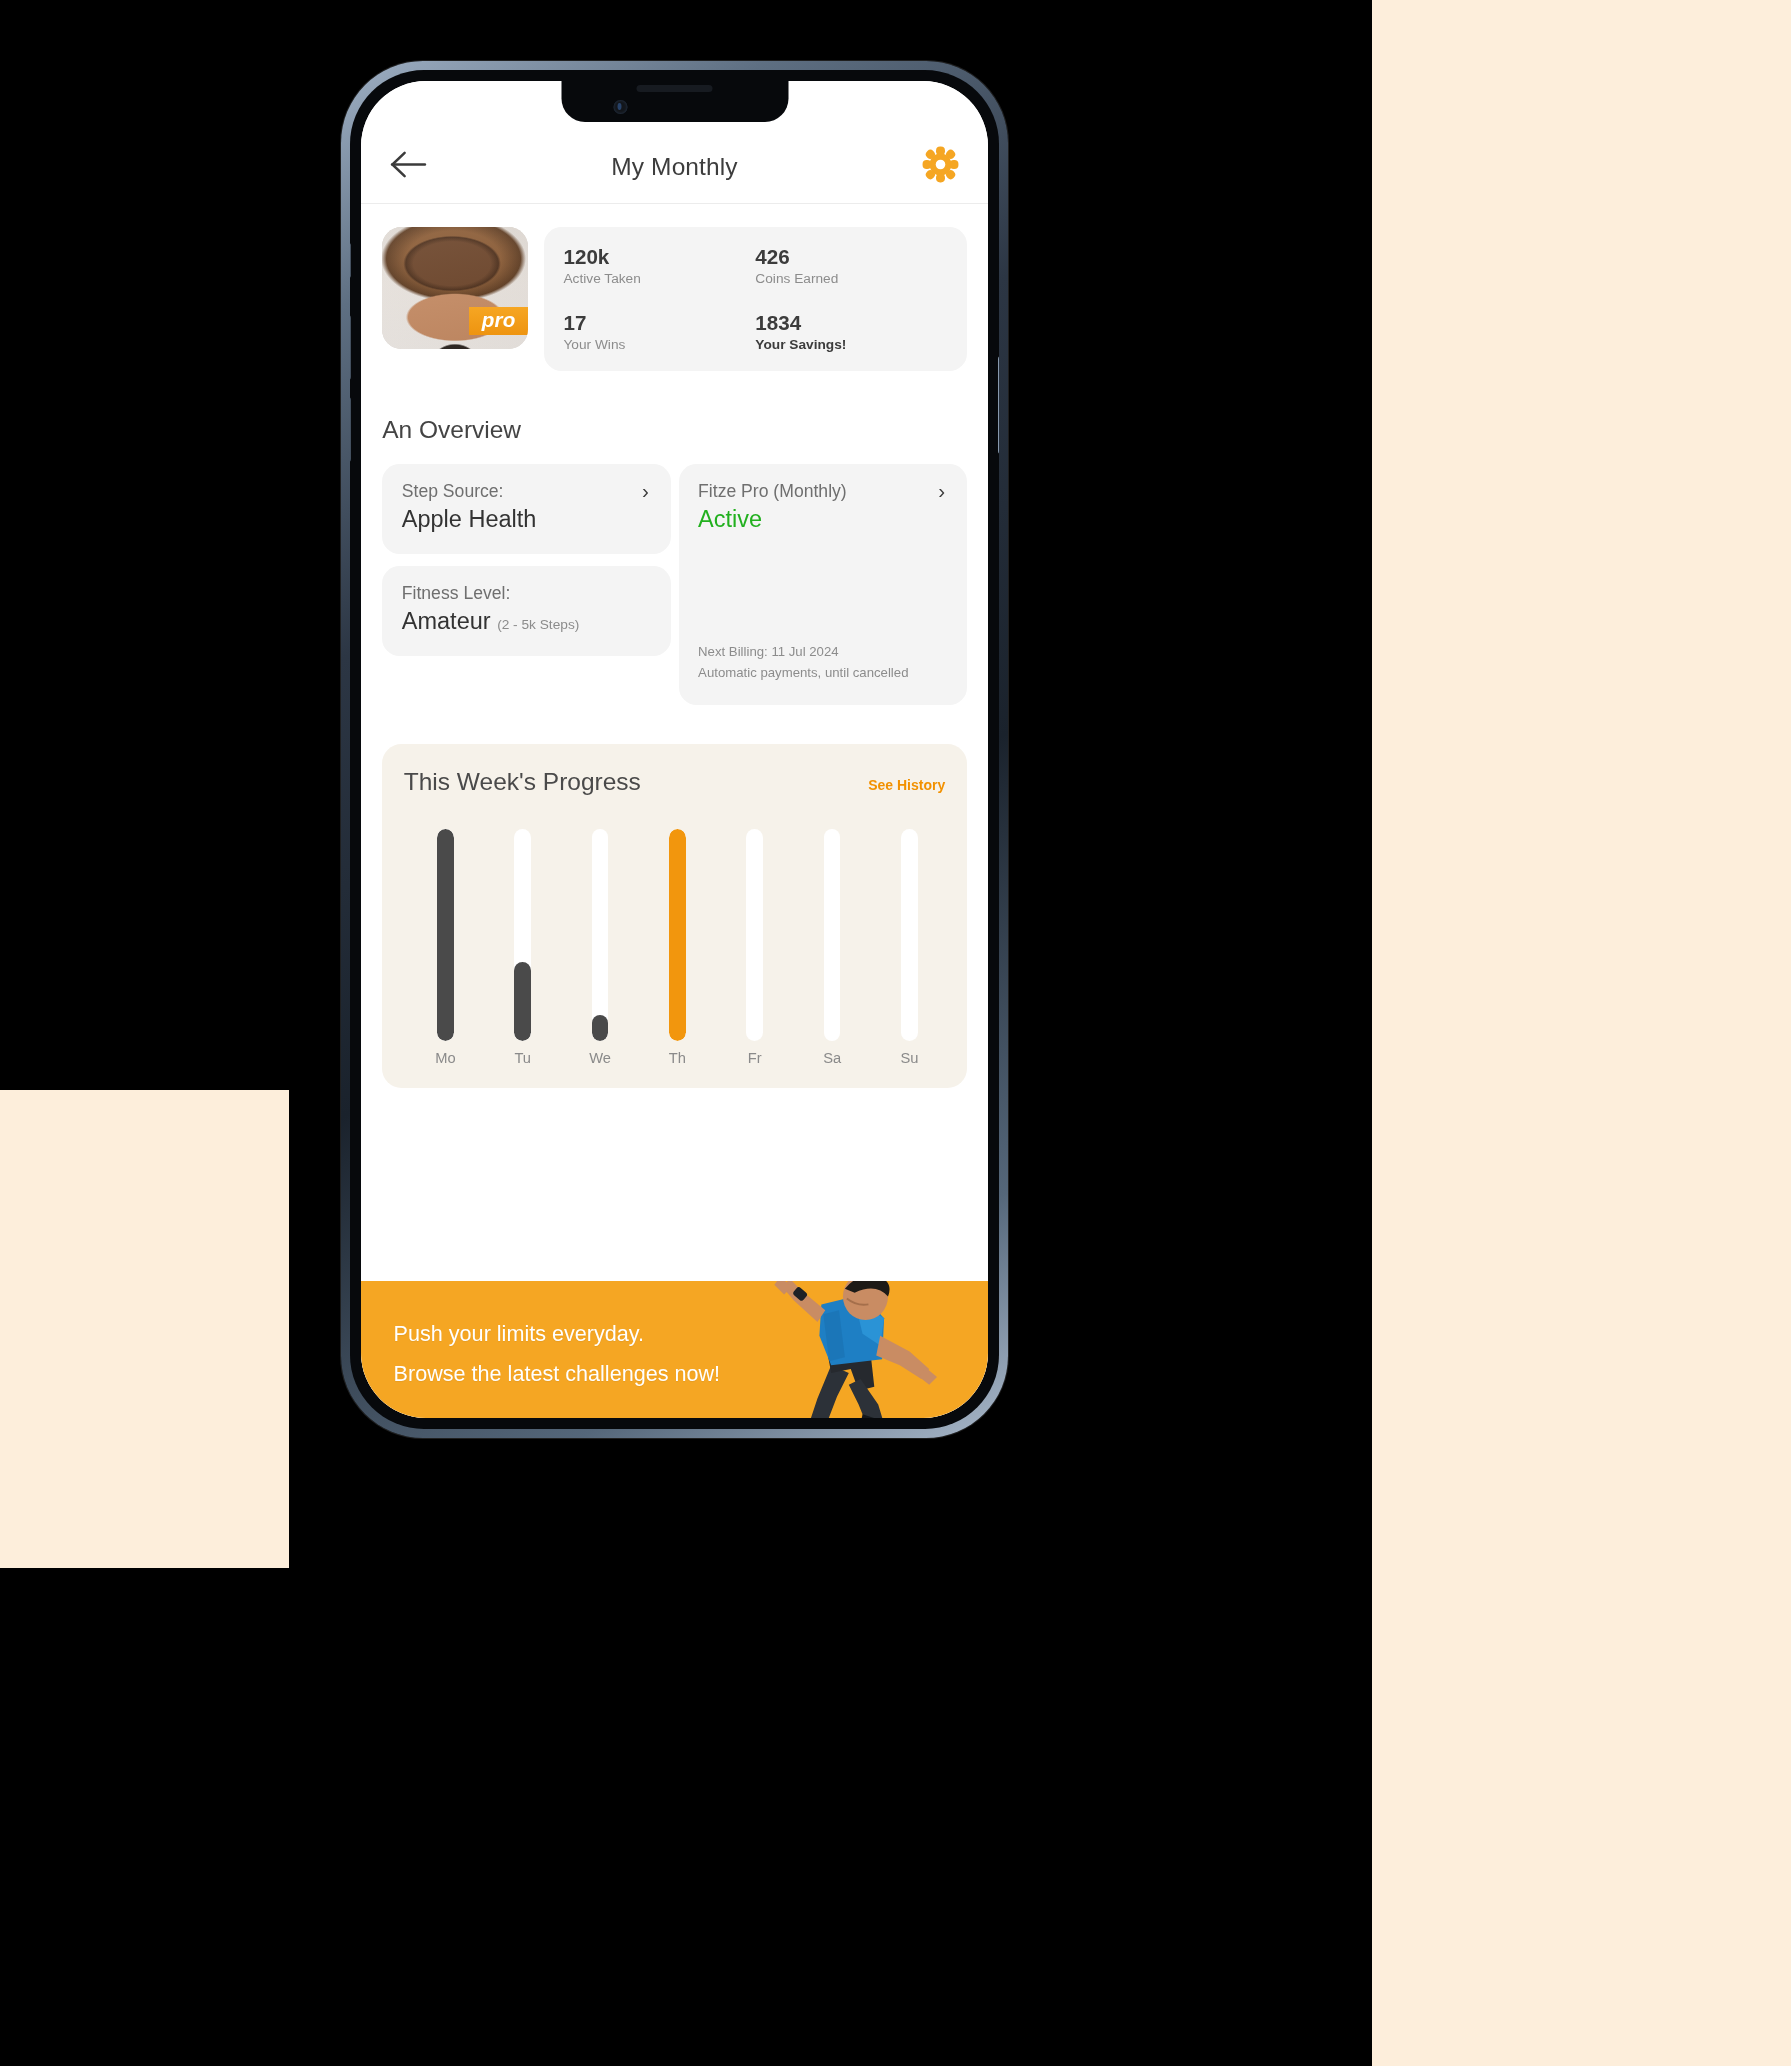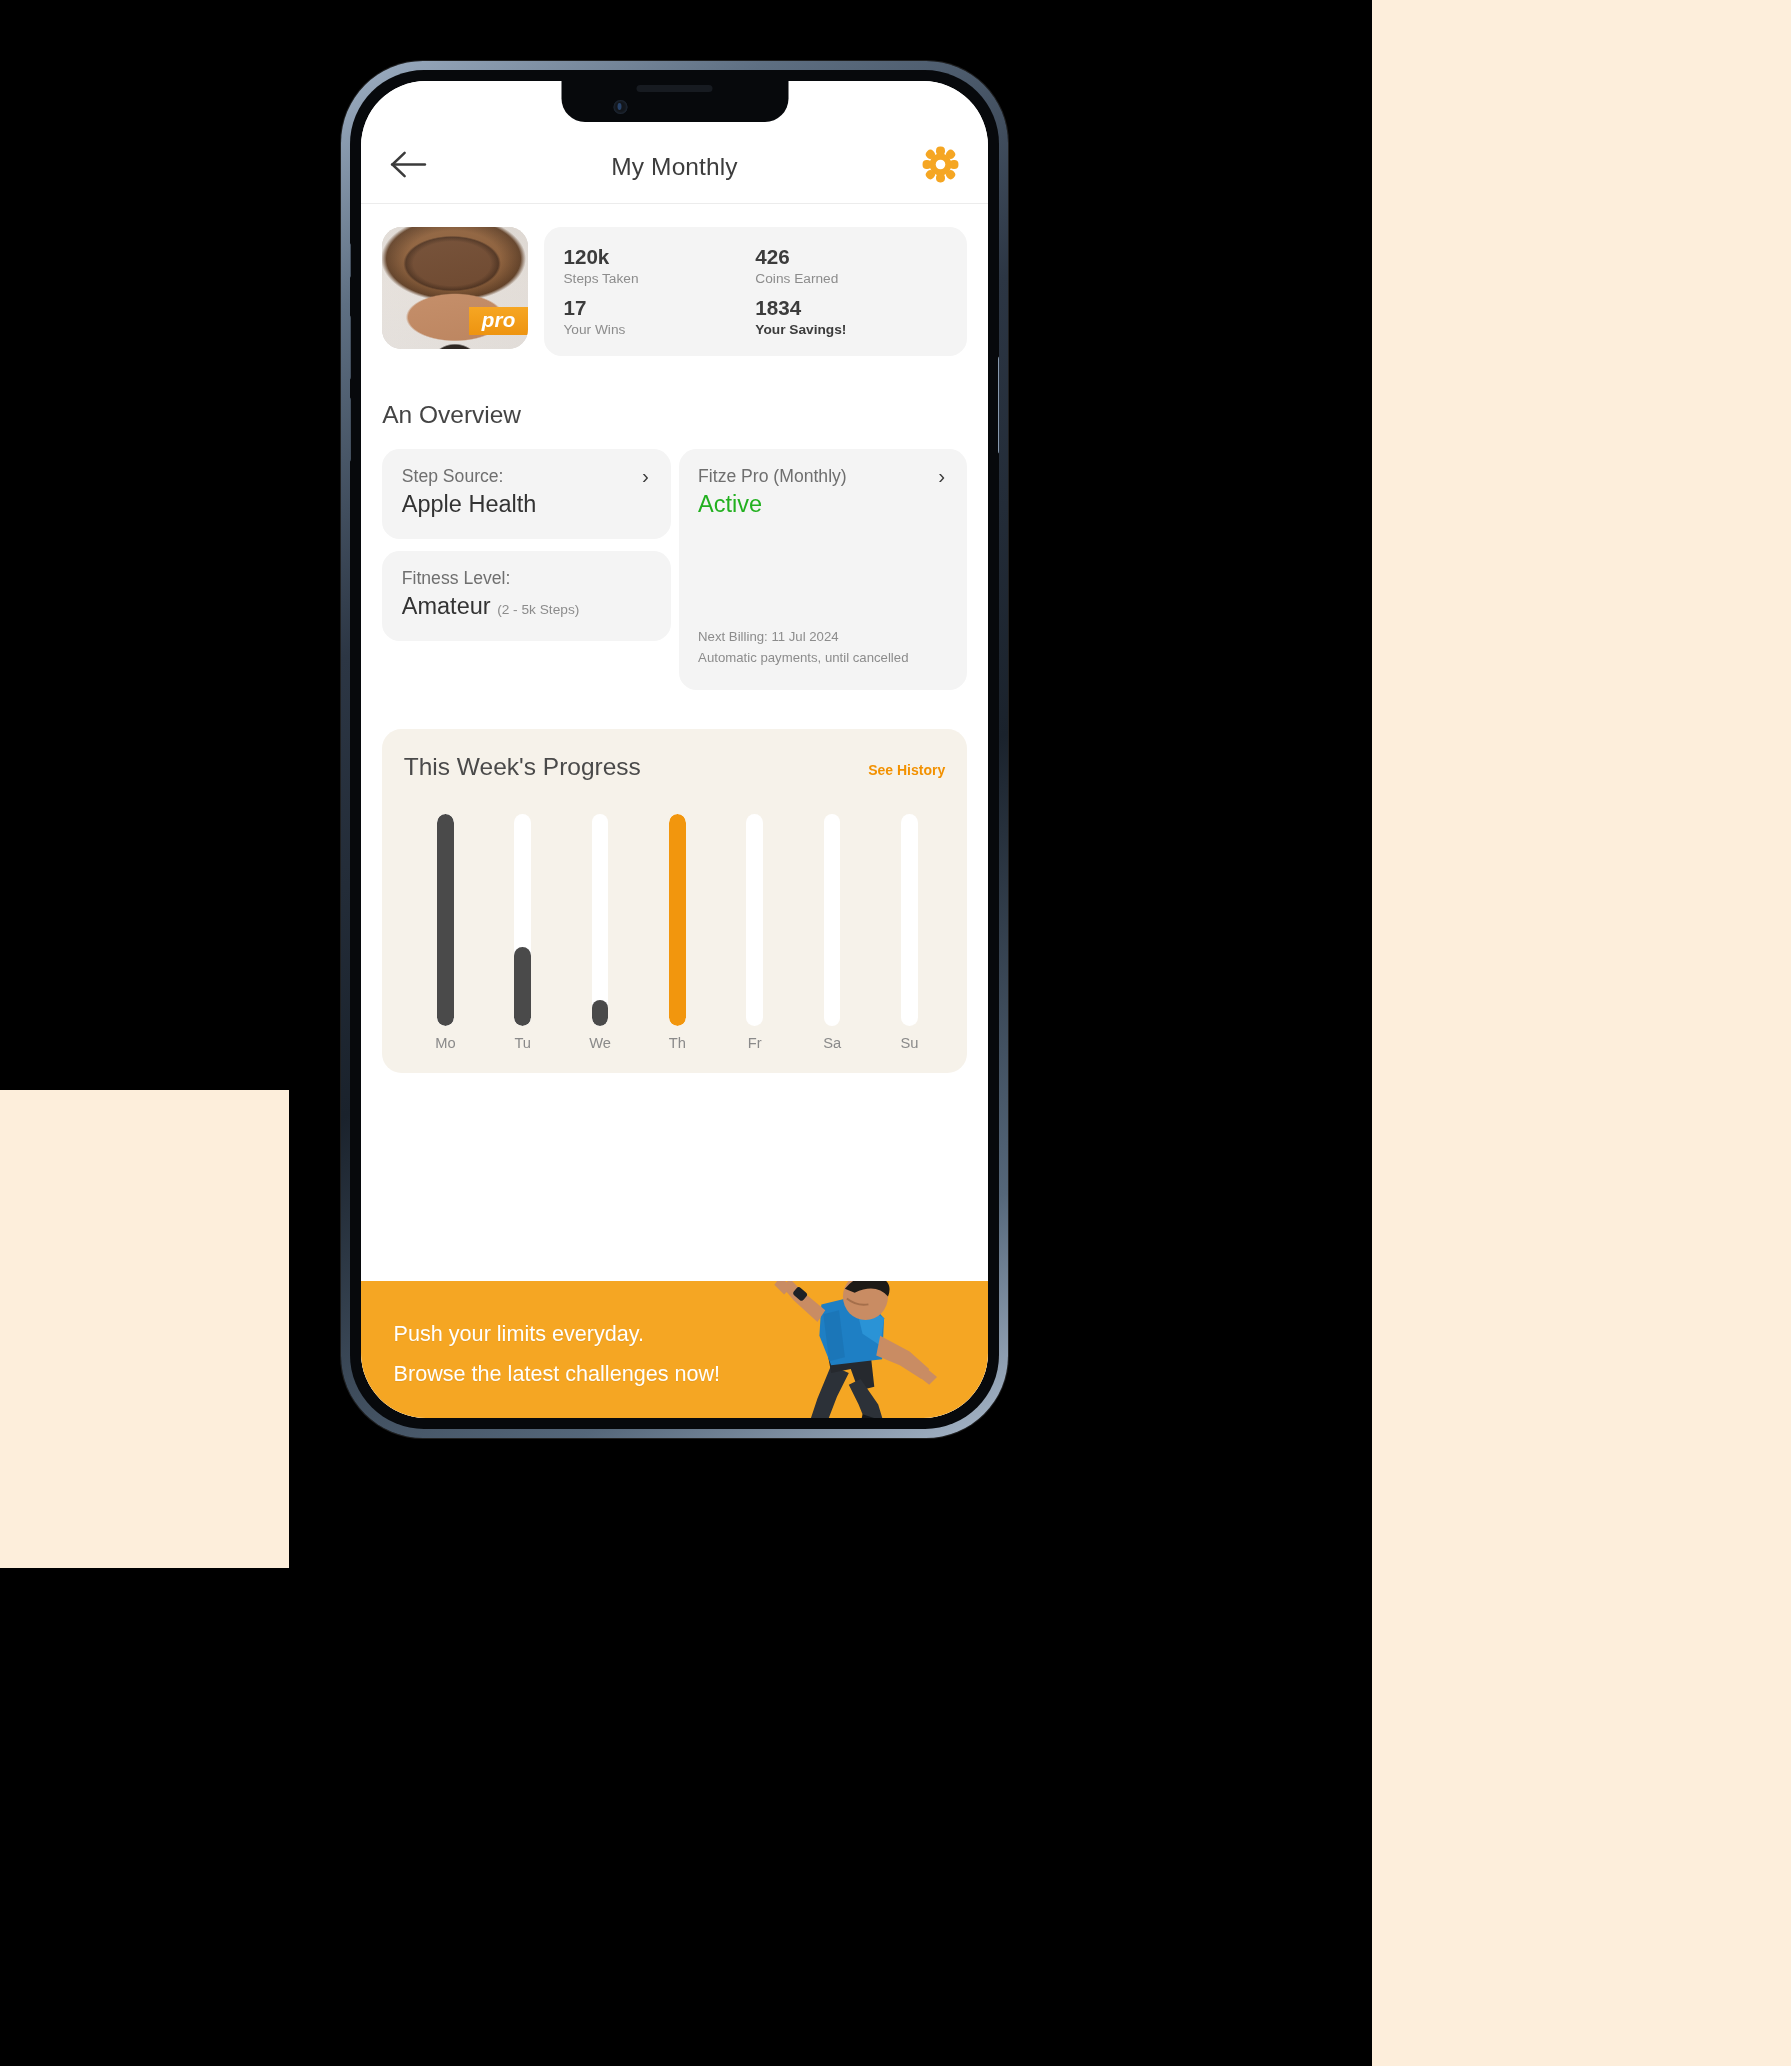--- a/index.html
+++ b/index.html
@@ -220,21 +220,21 @@
     color: #8d8d8d;
     margin-top: 2px;
   }
 
   .stats-card {
     background: #f4f4f4;
     border-radius: 17.6px;
     padding: 16.7px 19.6px 17.6px 19.6px;
     display: grid;
     grid-template-columns: 1fr 1fr;
-    row-gap: 8px;
+    row-gap: 23px;
   }
   .stat-val {
     font-size: 20.6px;
     color: #3c3c3c;
     font-weight: 700;
     line-height: 1.25;
   }
   .stat-lbl {
     font-size: 13.7px;
     color: #8c8c8c;
@@ -458,21 +458,21 @@
               <div class="avatar-shade"></div>
               <span class="pro-badge">pro</span>
             </div>
 
             <div class="profile-right">
 
 
               <div class="stats-card">
                 <div>
                   <div class="stat-val">120k</div>
-                  <div class="stat-lbl">Steps Taken</div>
+                  <div class="stat-lbl">Active Taken</div>
                 </div>
                 <div>
                   <div class="stat-val">426</div>
                   <div class="stat-lbl">Coins Earned</div>
                 </div>
                 <div>
                   <div class="stat-val">17</div>
                   <div class="stat-lbl">Your Wins</div>
                 </div>
                 <div>

